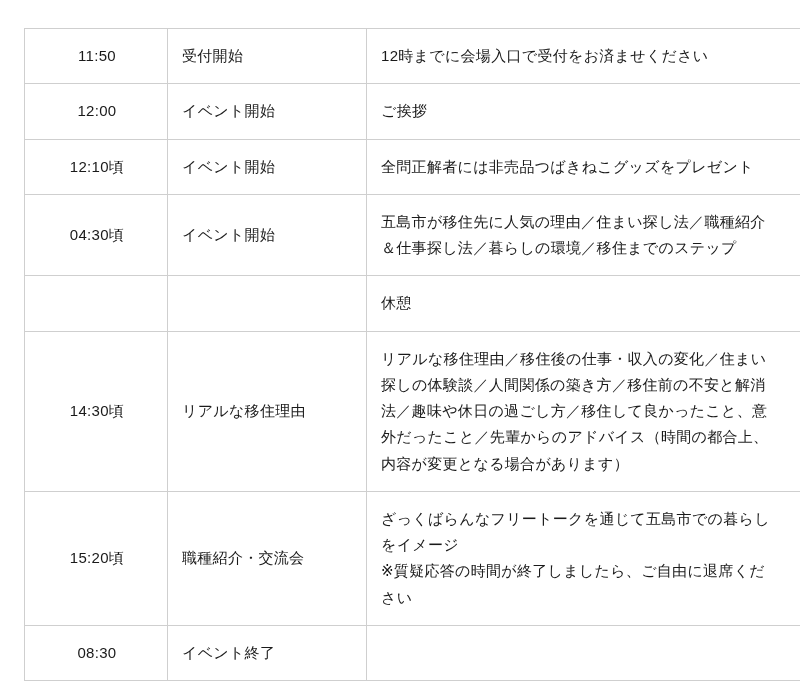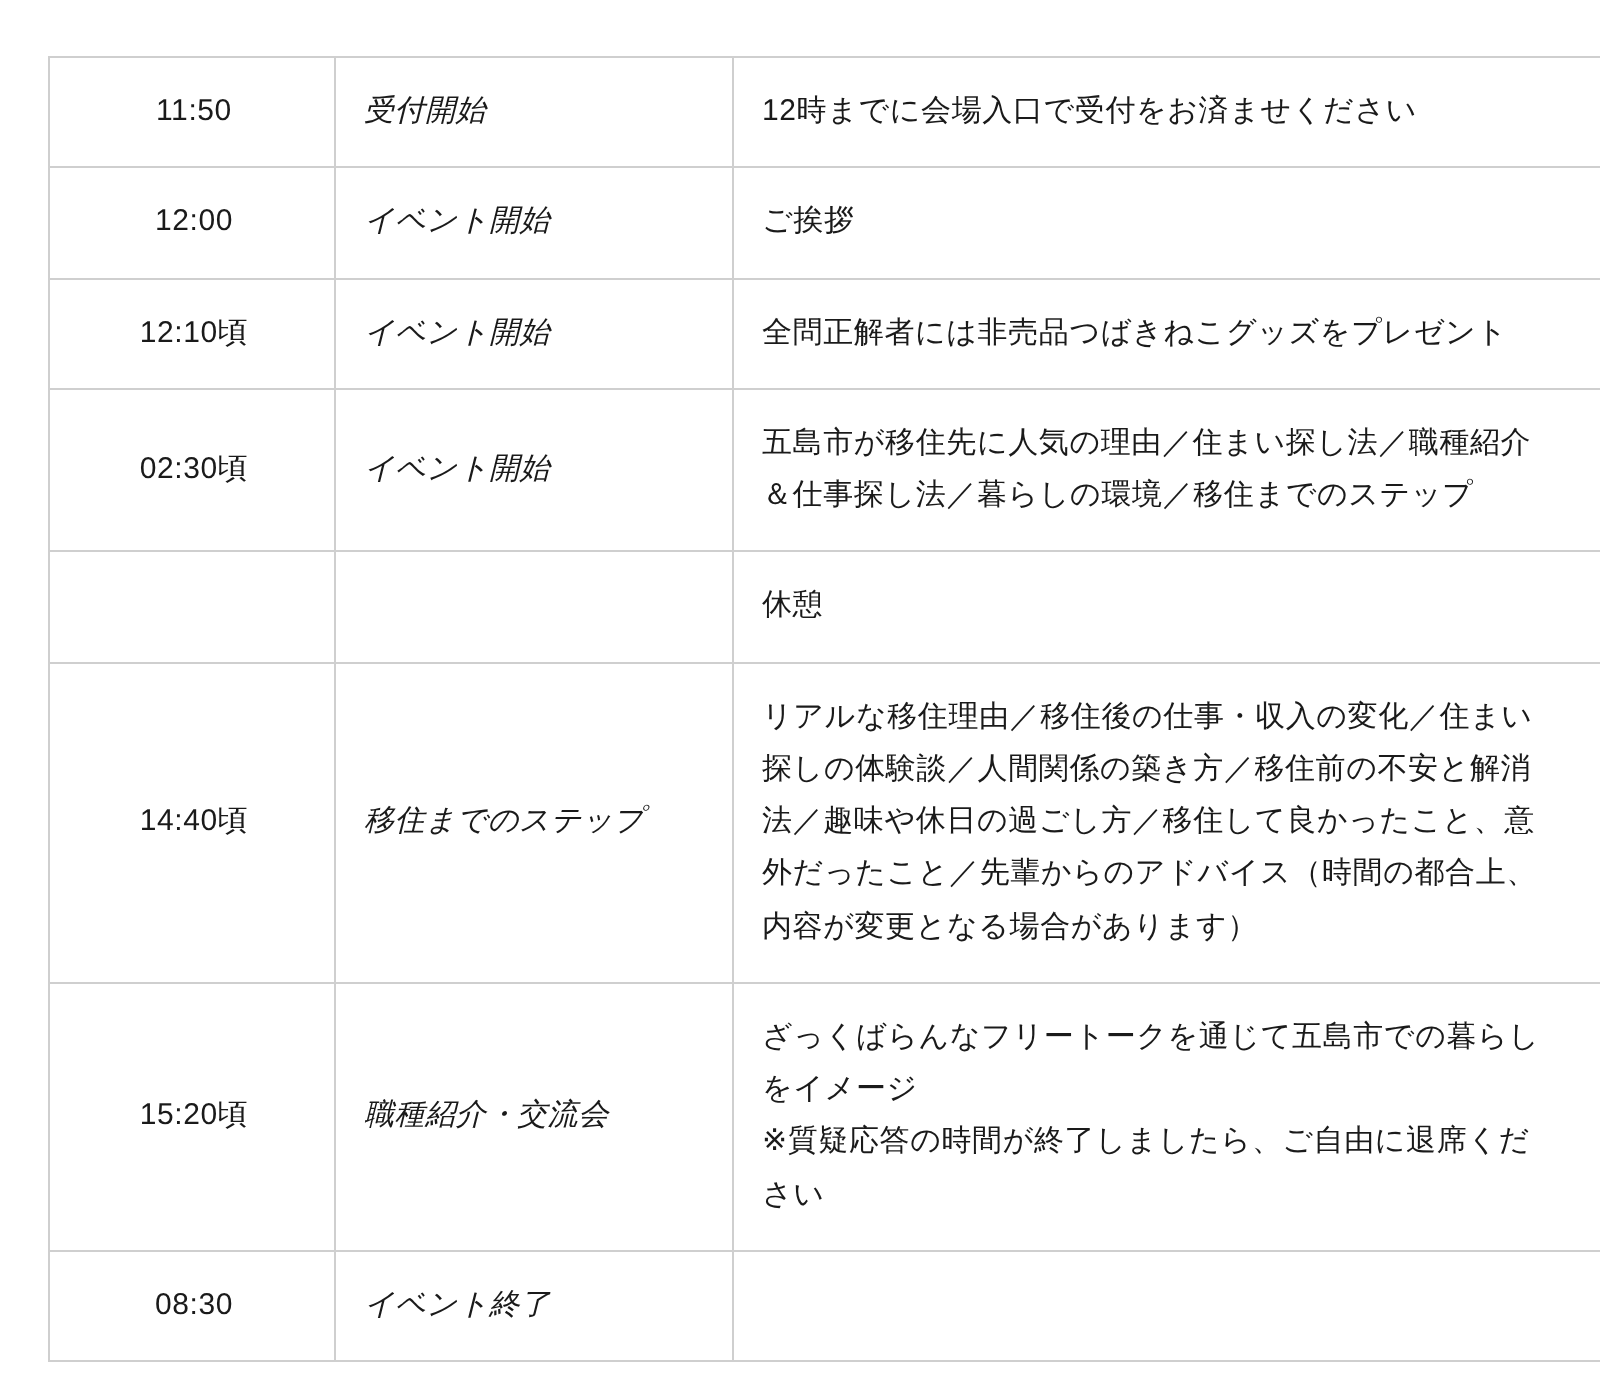--- a/index.html
+++ b/index.html
@@ -36,21 +36,20 @@
     color: #1a1a1a;
     word-break: break-all;
   }
   td.col-time {
     width: 116px;
     text-align: center;
     white-space: nowrap;
   }
   td.col-title {
     width: 172px;
-    font-style: italic;
   }
   td.col-desc {
     width: 464px;
   }
   .row-tall td { padding-top: 16px; padding-bottom: 16px; }
   .desc-line { display: block; }
 </style>
 </head>
 <body>
 
@@ -76,39 +75,39 @@
 
       <tr>
         <td class="col-time">12:10頃</td>
         <td class="col-title">イベント開始</td>
         <td class="col-desc">
           <span class="desc-line">全問正解者には非売品つばきねこグッズをプレゼント</span>
         </td>
       </tr>
 
       <tr class="row-tall">
-        <td class="col-time">02:30頃</td>
+        <td class="col-time">04:30頃</td>
         <td class="col-title">イベント開始</td>
         <td class="col-desc">
           <span class="desc-line">五島市が移住先に人気の理由／住まい探し法／職種紹介</span>
           <span class="desc-line">＆仕事探し法／暮らしの環境／移住までのステップ</span>
         </td>
       </tr>
 
       <tr>
         <td class="col-time">&nbsp;</td>
         <td class="col-title">&nbsp;</td>
         <td class="col-desc">
           <span class="desc-line">休憩</span>
         </td>
       </tr>
 
       <tr class="row-tall">
-        <td class="col-time">14:40頃</td>
-        <td class="col-title">移住までのステップ</td>
+        <td class="col-time">14:30頃</td>
+        <td class="col-title">リアルな移住理由</td>
         <td class="col-desc">
           <span class="desc-line">リアルな移住理由／移住後の仕事・収入の変化／住まい</span>
           <span class="desc-line">探しの体験談／人間関係の築き方／移住前の不安と解消</span>
           <span class="desc-line">法／趣味や休日の過ごし方／移住して良かったこと、意</span>
           <span class="desc-line">外だったこと／先輩からのアドバイス（時間の都合上、</span>
           <span class="desc-line">内容が変更となる場合があります）</span>
         </td>
       </tr>
 
       <tr class="row-tall">

